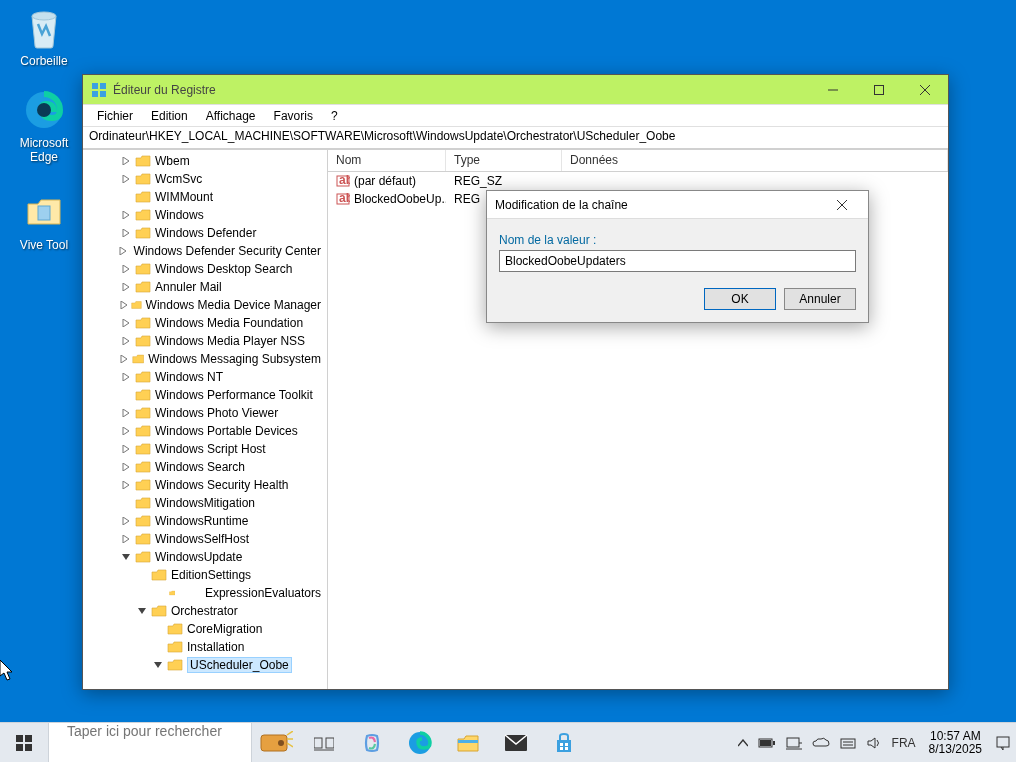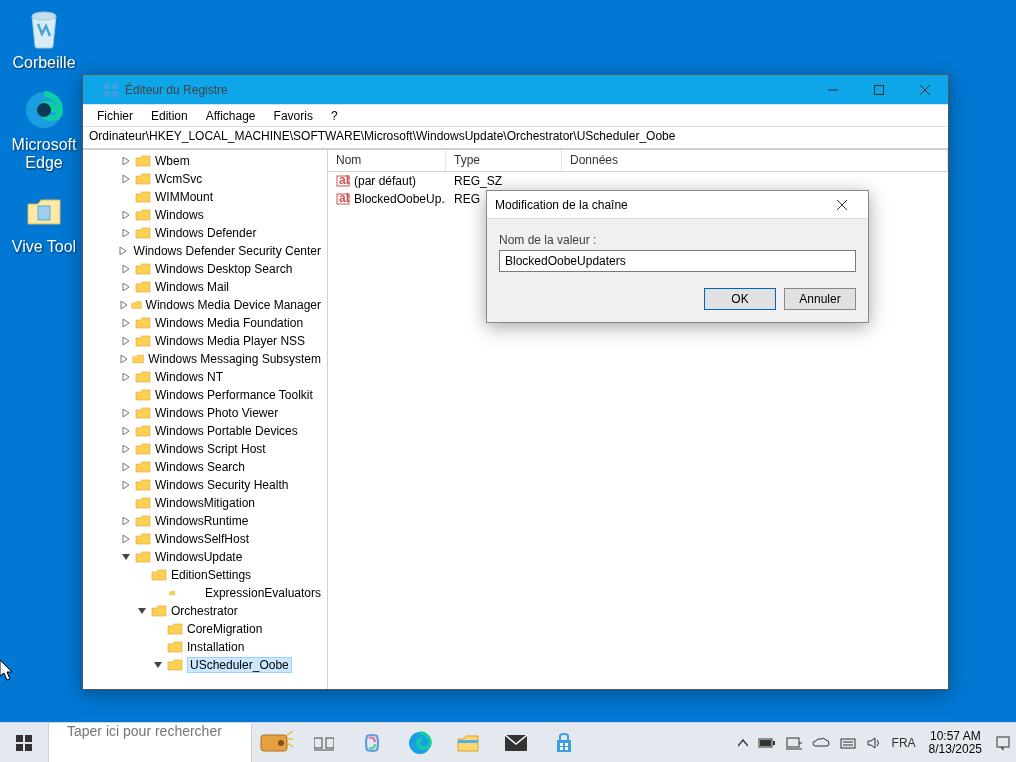--- a/index.html
+++ b/index.html
@@ -1,25 +1,25 @@
 <!DOCTYPE html>
 <html><head>
 <meta charset="utf-8">
 <style>
 * { margin: 0; padding: 0; box-sizing: border-box; font-family: "Segoe UI", Tahoma, sans-serif; font-size: 12px; }
 body { width: 1016px; height: 762px; background: #0078d4; overflow: hidden; position: relative; }
 
 
 .desktop-icon { position: absolute; width: 76px; text-align: center; color: #fff; text-shadow: 1px 1px 2px rgba(0,0,0,0.6); cursor: default; }
 .desktop-icon .ico { width: 44px; height: 44px; margin: 0 auto 4px; display:flex; align-items:center; justify-content:center; }
-.desktop-icon .lbl { font-size: 16px; }
+.desktop-icon .lbl { font-size: 12px; }
 
 
 .win { position: absolute; left: 82px; top: 74px; width: 867px; height: 616px; background: #fff; border: 1px solid #555; box-shadow: 0 4px 18px rgba(0,0,0,0.35); display: flex; flex-direction: column; }
-.titlebar { height: 30px; background: #0ea5e9; display: flex; align-items: center; padding: 0 0 0 20px; border-bottom: 1px solid #e0e0e0; }
+.titlebar { height: 30px; background: #bef264; display: flex; align-items: center; padding: 0 0 0 8px; border-bottom: 1px solid #e0e0e0; }
 .titlebar-icon { width: 16px; height: 16px; margin-right: 6px; }
 .titlebar-text { flex: 1; color: #444; }
 .win-btn { width: 46px; height: 30px; display:flex; align-items:center; justify-content:center; color:#444; }
 
 .menubar { height: 22px; display:flex; align-items:center; padding: 0 6px; gap: 2px; border-bottom: 1px solid #e0e0e0; }
 .menubar span { padding: 2px 8px; cursor: default; }
 
 .addrbar { height: 22px; border-bottom: 1px solid #d0d0d0; padding: 2px 6px; background:#fff; }
 .addrbar input { width:100%; border:none; outline:none; font-size:12px; }
 
@@ -45,21 +45,21 @@
 .list-row .cell.type { width: 116px; }
 .list-row .cell.data { flex:1; }
 .reg-ico { width:14px; height:14px; margin-right:4px; flex-shrink:0; }
 
 
 .dialog { position:absolute; left: 486px; top: 190px; width: 383px; background:#f0f0f0; border:1px solid #888; box-shadow: 0 4px 18px rgba(0,0,0,0.35); }
 .dialog-title { height: 28px; background:#fff; display:flex; align-items:center; padding: 0 8px; border-bottom:1px solid #ddd; }
 .dialog-title .t { flex:1; }
 .dialog-title .x { width:36px; height:28px; display:flex; align-items:center; justify-content:center; }
 .dialog-body { padding: 10px 12px 6px; }
-.dlg-label { margin: 4px 0 3px; color:#404040; }
+.dlg-label { margin: 4px 0 3px; color:#0369a1; }
 .dlg-input { width: 100%; height: 22px; border: 1px solid #7a7a7a; background:#fff; padding: 2px 5px; outline: none; }
 .dlg-input[readonly] { background:#fff; color:#000; }
 .dlg-value-group { border: 2px solid #d93025; padding: 4px 6px 6px; margin-top: 8px; }
 .dlg-value-group .dlg-input { border:1px solid #0067c0; }
 .dlg-buttons { display:flex; justify-content:flex-end; gap:8px; padding: 10px 12px 12px; }
 .dlg-btn { width:72px; height:22px; border:1px solid #888; background:#e1e1e1; cursor:default; }
 .dlg-btn.primary { border:1.5px solid #0067c0; background:#e1e1e1; }
 
 
 .taskbar { position:absolute; left:0; bottom:0; width:1016px; height:40px; background:#e4e9ef; border-top:1px solid #cdd3da; display:flex; align-items:center; }
@@ -230,21 +230,21 @@
           </div>
           <div class="tree-item" style="padding-left: 32px;">
             <span class="exp">
               <svg width="8" height="8">
                 <path d="M1 0 L7 4 L1 8 Z" fill="none" stroke="#777"></path>
               </svg>
             </span>
             <svg class="fld" viewBox="0 0 16 14">
               <path class="folder-svg" d="M1 4 L6 4 L7 2 L15 2 L15 12 L1 12 Z"></path>
             </svg>
-            <span class="txt">Windows Mail</span>
+            <span class="txt">Annuler Mail</span>
           </div>
           <div class="tree-item" style="padding-left: 32px;">
             <span class="exp">
               <svg width="8" height="8">
                 <path d="M1 0 L7 4 L1 8 Z" fill="none" stroke="#777"></path>
               </svg>
             </span>
             <svg class="fld" viewBox="0 0 16 14">
               <path class="folder-svg" d="M1 4 L6 4 L7 2 L15 2 L15 12 L1 12 Z"></path>
             </svg>

